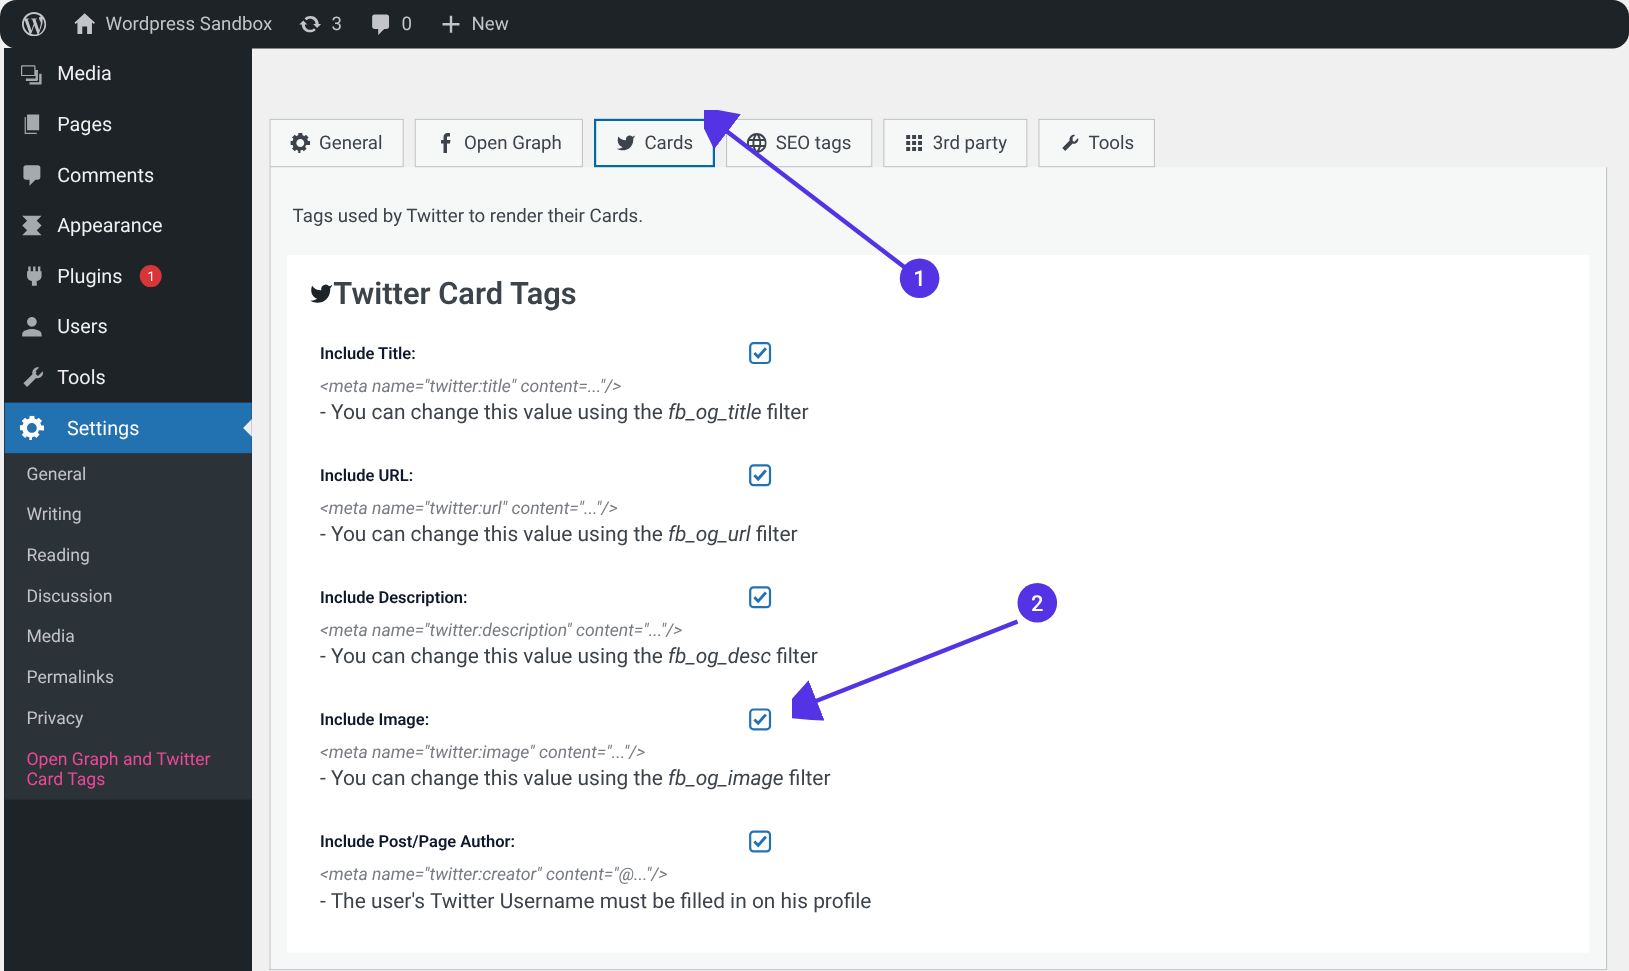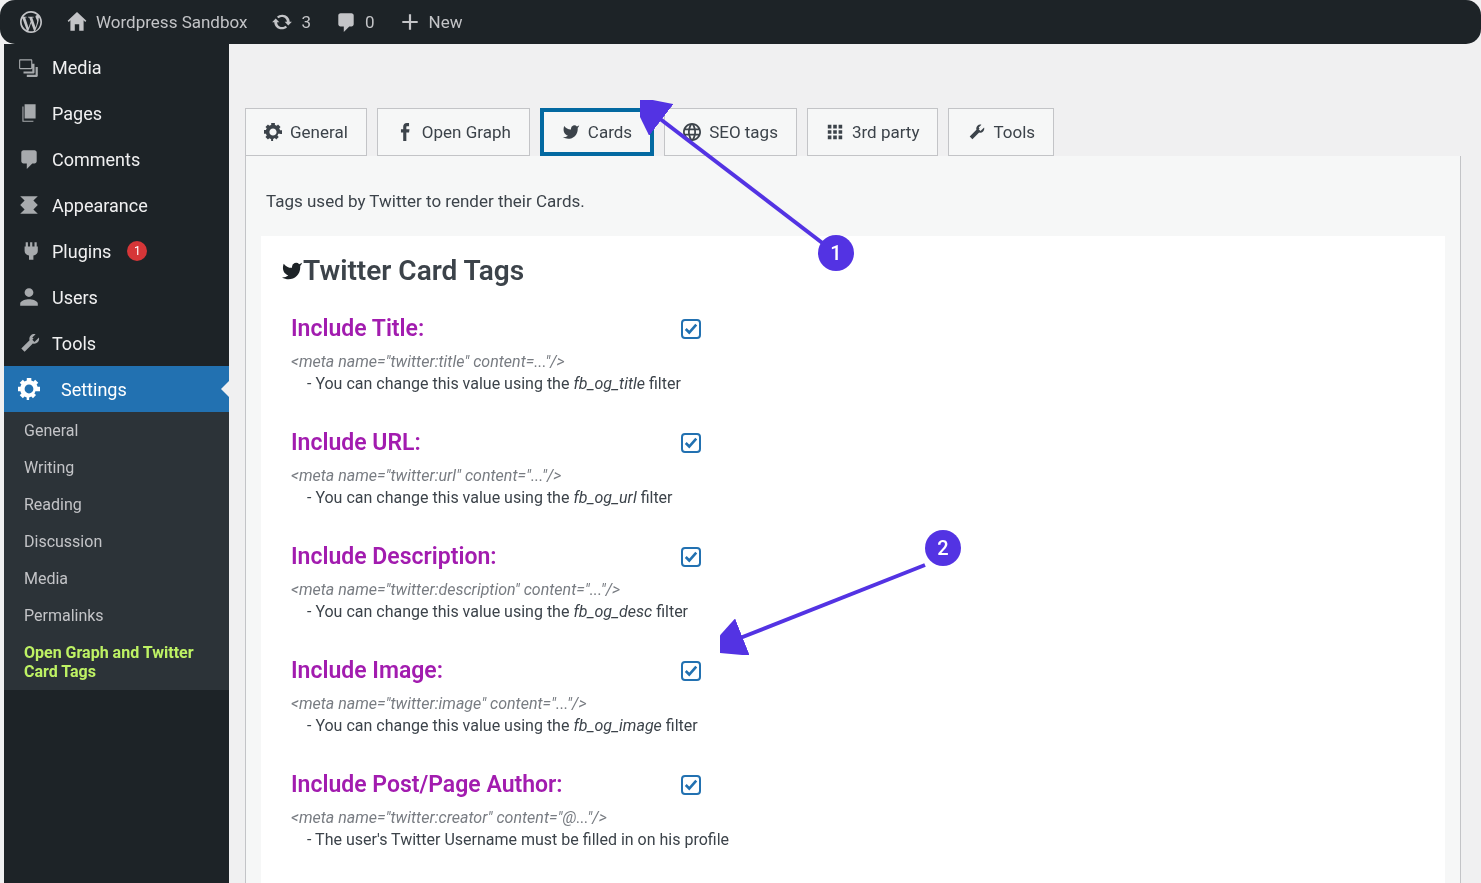--- a/index.html
+++ b/index.html
@@ -12,46 +12,46 @@
 
 
 .sidebar { position: fixed; top: 44px; left: 4px; width: 225px; bottom: 0; background: #1d2327; color: #f0f0f1; overflow-y: auto; }
 .menu-item { display: flex; align-items: center; gap: 12px; padding: 12px 14px; cursor: pointer; font-size: 18px; color: #f0f0f1; position: relative; }
 .menu-item.current { background: #2271b1; color: #fff; gap: 21px; }
 .menu-item.current::after { content: ""; position: absolute; right: 0; top: 50%; transform: translateY(-50%); border: 8px solid transparent; border-right-color: #f0f0f1; }
 .menu-item svg { width: 22px; height: 22px; fill: #a7aaad; }
 .menu-item.current svg { fill: #fff; }
 .submenu { background: #2c3338; }
 .submenu-item { padding: 9px 20px; cursor: pointer; font-size: 16px; color: #c3c4c7; }
-.submenu-item.current { color: #bef264; font-weight: 700; }
+.submenu-item.current { color: #ec4899; font-weight: 400; }
 .badge { display: inline-flex; align-items: center; justify-content: center; min-width: 20px; height: 20px; border-radius: 10px; background: #d63638; color: #fff; font-size: 12px; padding: 0 6px; margin-left: 4px; }
 
 
 .content { margin-left: 225px; padding-top: 44px; padding: 44px 0 0 0; }
 
 
 .tabs { display: flex; gap: 10px; padding: 20px 20px 0 20px; }
 .tab { display: flex; align-items: center; gap: 8px; padding: 10px 18px; background: #f6f7f7; border: 1px solid #c3c4c7; cursor: pointer; font-size: 17px; color: #3c434a; }
-.tab.active { border: 4px solid #0369a1; }
+.tab.active { border: 2px solid #0369a1; }
 .tab svg { width: 18px; height: 18px; fill: #3c434a; }
 
 
 .panel { background: #f6f7f7; border: 1px solid #c3c4c7; margin: 0 20px 20px 20px; border-top: none; padding-top: 10px; }
 .description { font-size: 17px; color: #3c434a; padding: 25px 20px; }
 .section { background: #fff; margin: 0 15px 15px 15px; padding: 18px 0; }
 .section-header { display: flex; align-items: center; gap: 0; font-size: 28px; font-weight: 600; padding: 0 20px 10px 20px; }
 .section-header svg { width: 22px; height: 22px; fill: #1d2327; }
 
 .field { padding: 18px 30px; }
 .field-row { display: flex; align-items: center; }
-.field-label { font-size: 23px; font-weight: 600; color: #a21caf; width: 390px; }
+.field-label { font-size: 15px; font-weight: 600; color: #0f172a; width: 390px; }
 .checkbox { width: 20px; height: 20px; border: 2px solid #2271b1; border-radius: 4px; display: flex; align-items: center; justify-content: center; cursor: pointer; }
 .checkbox svg { width: 14px; height: 14px; fill: none; stroke: #2271b1; stroke-width: 3; }
 .meta-line { font-size: 16px; font-style: italic; color: #787c82; margin-top: 10px; }
-.help-line { font-size: 16px; color: #3c434a; margin-top: 3px; margin-left: 16px; }
+.help-line { font-size: 19px; color: #3c434a; margin-top: 3px; }
 .help-line em { font-style: italic; }
 
 
 .annotation-circle { position: absolute; width: 36px; height: 36px; border-radius: 50%; background: #5333e3; color: #fff; display: flex; align-items: center; justify-content: center; font-size: 20px; font-weight: 500; }
 .annotation-arrow { position: absolute; }
 </style>
 </head>
 <body>
 
 <div class="admin-bar">
@@ -136,20 +136,21 @@
       </svg>
     <span>Settings</span>
   </div>
   <div class="submenu">
     <div class="submenu-item">General</div>
     <div class="submenu-item">Writing</div>
     <div class="submenu-item">Reading</div>
     <div class="submenu-item">Discussion</div>
     <div class="submenu-item">Media</div>
     <div class="submenu-item">Permalinks</div>
+    <div class="submenu-item">Privacy</div>
     <div class="submenu-item current">Open Graph and Twitter Card Tags</div>
   </div>
 </div>
 
 <div class="content">
 
   <div class="tabs">
     <div class="tab">
       <svg viewBox="0 0 20 20">
           <path d="M18 12h-2.2c-.2.7-.5 1.4-.9 2l1.5 1.5-2.8 2.8-1.5-1.5c-.6.4-1.3.7-2 .9V20H7.9v-2.2c-.7-.2-1.4-.5-2-.9l-1.5 1.5-2.8-2.8L3.1 14c-.4-.6-.7-1.3-.9-2H0V7.9h2.2c.2-.7.5-1.4.9-2L1.6 4.4l2.8-2.8L6 3.1c.6-.4 1.3-.7 2-.9V0h4.1v2.2c.7.2 1.4.5 2 .9l1.5-1.5 2.8 2.8L16.9 6c.4.6.7 1.3.9 2H20v4.1h-2zM10 14c2.2 0 4-1.8 4-4s-1.8-4-4-4-4 1.8-4 4 1.8 4 4 4z"></path>

